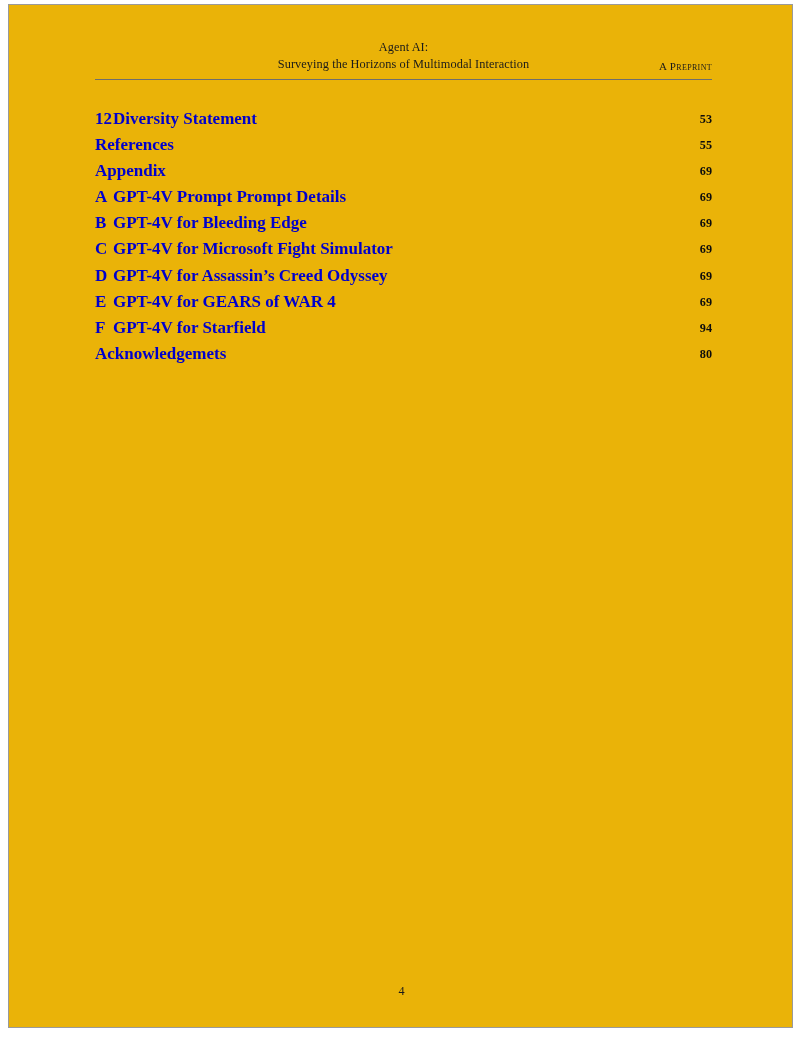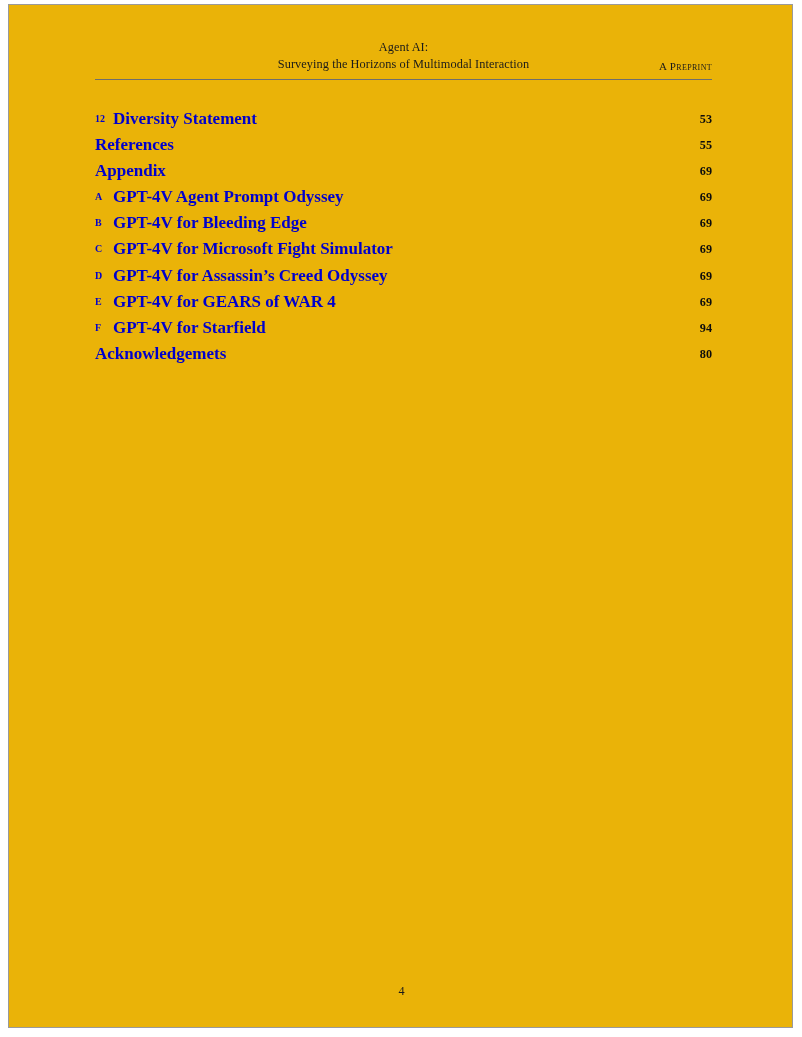--- a/index.html
+++ b/index.html
@@ -88,21 +88,21 @@
     position: relative;
     height: 26.1px;
     line-height: 26.1px;
     white-space: nowrap;
   }
 
   .toc-label {
     position: absolute;
     left: 0;
     top: 0;
-    font-size: 10px;
+    font-size: 17px;
     font-weight: bold;
     color: #0000cd;
   }
 
   .toc-title {
     position: absolute;
     left: 18px;
     top: 0;
     font-size: 17px;
     font-weight: bold;
@@ -157,21 +157,21 @@
       <div class="toc-entry nolabel">
         <span class="toc-title">References</span>
         <span class="toc-page">55</span>
       </div>
       <div class="toc-entry nolabel">
         <span class="toc-title">Appendix</span>
         <span class="toc-page">69</span>
       </div>
       <div class="toc-entry">
         <span class="toc-label">A</span>
-        <span class="toc-title">GPT-4V Agent Prompt Odyssey</span>
+        <span class="toc-title">GPT-4V Prompt Prompt Details</span>
         <span class="toc-page">69</span>
       </div>
       <div class="toc-entry">
         <span class="toc-label">B</span>
         <span class="toc-title">GPT-4V for Bleeding Edge</span>
         <span class="toc-page">69</span>
       </div>
       <div class="toc-entry">
         <span class="toc-label">C</span>
         <span class="toc-title">GPT-4V for Microsoft Fight Simulator</span>

